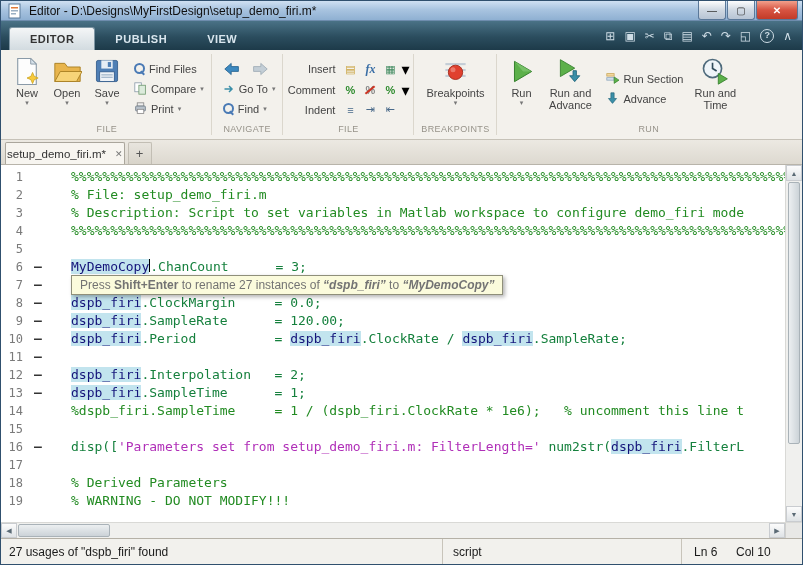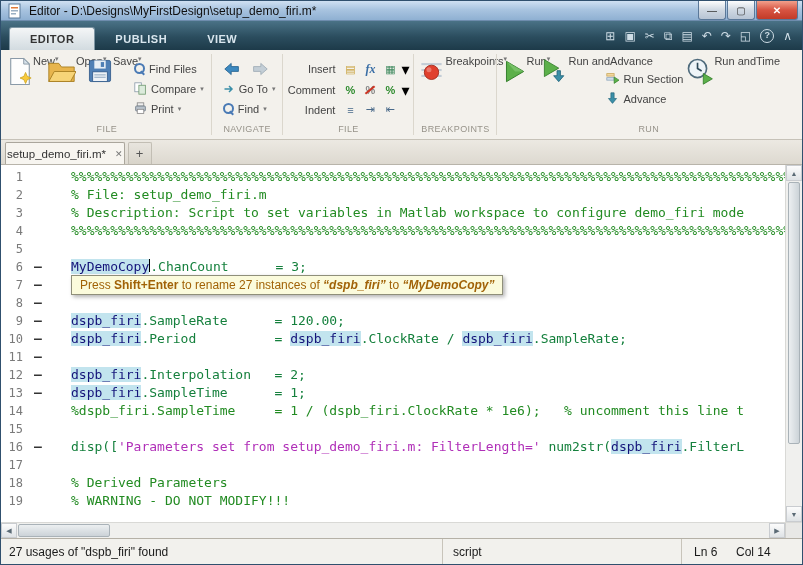--- a/index.html
+++ b/index.html
@@ -22,21 +22,21 @@
 .qa{margin-left:auto;display:flex;align-items:center;gap:9px;padding:0 10px;height:100%}
 .qi{color:#cfdde6;font-size:12px;line-height:1;cursor:default}
 .qhelp{width:14px;height:14px;border:1px solid #cfdde6;border-radius:50%;display:inline-flex;align-items:center;justify-content:center;font-size:9px;font-weight:bold}
 
 
 .toolstrip{height:90px;display:flex;background:#f3f1ec;border-bottom:1px solid #c6c2b8;padding:0 2px;flex:none}
 .sec{display:flex;flex-direction:column;height:100%}
 .sec-body{flex:1;display:flex;align-items:stretch;padding:3px 4px 0}
 .sec-label{height:15px;font-size:9px;color:#97938a;text-align:center;letter-spacing:.4px}
 .vsep{width:1px;background:#dbd7cd;margin:4px 0}
-.bigbtn{width:40px;display:flex;flex-direction:row;align-items:flex-start;padding-top:2px;font-size:11px;color:#444;cursor:default}
+.bigbtn{width:40px;display:flex;flex-direction:column;align-items:center;padding-top:2px;font-size:11px;color:#444;cursor:default}
 .bigbtn .bi{height:32px;display:flex;align-items:center;justify-content:center}
 .bigbtn .bl{line-height:12px;white-space:nowrap}
 .bigbtn .dd{font-size:7px;color:#777;line-height:8px}
 .bigbtn.wide{width:74px}
 .bigbtn.wide2{width:58px}
 .smcol{display:flex;flex-direction:column;justify-content:center;gap:1px;margin-left:4px}
 .smbtn{display:flex;align-items:center;gap:4px;font-size:11px;color:#444;height:19px;padding:0 3px;white-space:nowrap;cursor:default}
 .smbtn .dd{font-size:7px;color:#777}
 .mag{width:11px;height:12px;position:relative;display:inline-block;flex:none}
 .mag::before{content:"";position:absolute;width:7px;height:7px;border:2px solid #4a7ab5;border-radius:50%;left:0;top:0}
@@ -65,21 +65,21 @@
 .code-area{position:absolute;left:0;top:0;right:17px;bottom:0;overflow:hidden;padding-top:3px;font-family:"DejaVu Sans Mono",monospace;font-size:13px;line-height:18px;cursor:text}
 .cl{display:flex;height:18px}
 .ln{width:28px;text-align:right;padding-right:6px;color:#7a7a7a;font-size:12px;flex:none}
 .mk{width:18px;text-align:center;color:#333;flex:none;font-weight:bold}
 .code{padding-left:24px;white-space:pre}
 .t-p{color:#15803d}
 .t-c{color:#228b22}
 .t-s{color:#b02fb8}
 .t-h{color:#14147a;background:#c2e4ee}
 .caret{display:inline-block;width:1px;height:13px;background:#000;vertical-align:-1px}
-.tooltip{position:absolute;left:70px;top:110px;height:20px;display:flex;align-items:center;background:#fbfbdc;border:1px solid #8f8f7a;padding:0 8px;font-size:12px;color:#a16207;box-shadow:2px 2px 4px rgba(0,0,0,.3);white-space:pre;z-index:5}
+.tooltip{position:absolute;left:70px;top:110px;height:20px;display:flex;align-items:center;background:#fbfbdc;border:1px solid #8f8f7a;padding:0 8px;font-size:12px;color:#737373;box-shadow:2px 2px 4px rgba(0,0,0,.3);white-space:pre;z-index:5}
 
 
 .vscroll{position:absolute;top:0;right:0;bottom:0;width:17px;background:#f0f0ee;border-left:1px solid #d9d9d6;display:flex;flex-direction:column;z-index:4}
 .sbtn{height:16px;width:100%;display:flex;align-items:center;justify-content:center;font-size:7px;color:#5a6a75;background:linear-gradient(#fcfcfc,#dfe3e6);border:1px solid #c9ccd0;flex:none;cursor:default}
 .vthumb{height:262px;margin:1px 2px;background:linear-gradient(90deg,#eceff1,#ccd3d8);border:1px solid #a9b2b8;border-radius:2px}
 .vtrack{flex:1}
 .hscroll{height:16px;background:#f0f0ee;border-top:1px solid #d9d9d6;display:flex;flex:none}
 .hscroll .sbtn{width:16px;height:100%}
 .hthumb{width:92px;margin:1px;background:linear-gradient(#eceff1,#ccd3d8);border:1px solid #a9b2b8;border-radius:2px}
 .htrack{flex:1}
@@ -367,20 +367,21 @@
           <span class="code"><span class="t-h">MyDemoCopy</span><span class="caret"></span><span class="t-p">.ChanCount      = 3;</span></span>
         </div>
         <div class="cl">
           <span class="ln">7</span>
           <span class="mk">–</span>
           <span class="code"></span>
         </div>
         <div class="cl">
           <span class="ln">8</span>
           <span class="mk">–</span>
+          <span class="code"><span class="t-h">dspb_firi</span><span class="t-p">.ClockMargin     = 0.0;</span></span>
         </div>
         <div class="cl">
           <span class="ln">9</span>
           <span class="mk">–</span>
           <span class="code"><span class="t-h">dspb_firi</span><span class="t-p">.SampleRate      = 120.00;</span></span>
         </div>
         <div class="cl">
           <span class="ln">10</span>
           <span class="mk">–</span>
           <span class="code"><span class="t-h">dspb_firi</span><span class="t-p">.Period          = </span><span class="t-h">dspb_firi</span><span class="t-p">.ClockRate / </span><span class="t-h">dspb_firi</span><span class="t-p">.SampleRate;</span></span>
@@ -446,16 +447,16 @@
     <div class="sbtn">▶</div>
     <div class="scorner"></div>
   </div>
 
   <div class="statusbar">
     <span class="sb-msg">27 usages of "dspb_firi" found</span>
     <span class="sb-div"></span>
     <span class="sb-type">script</span>
     <span class="sb-div"></span>
     <span class="sb-ln">Ln 6</span>
-    <span class="sb-col">Col 14</span>
+    <span class="sb-col">Col 10</span>
   </div>
 
 </div>
 
 </body></html>

